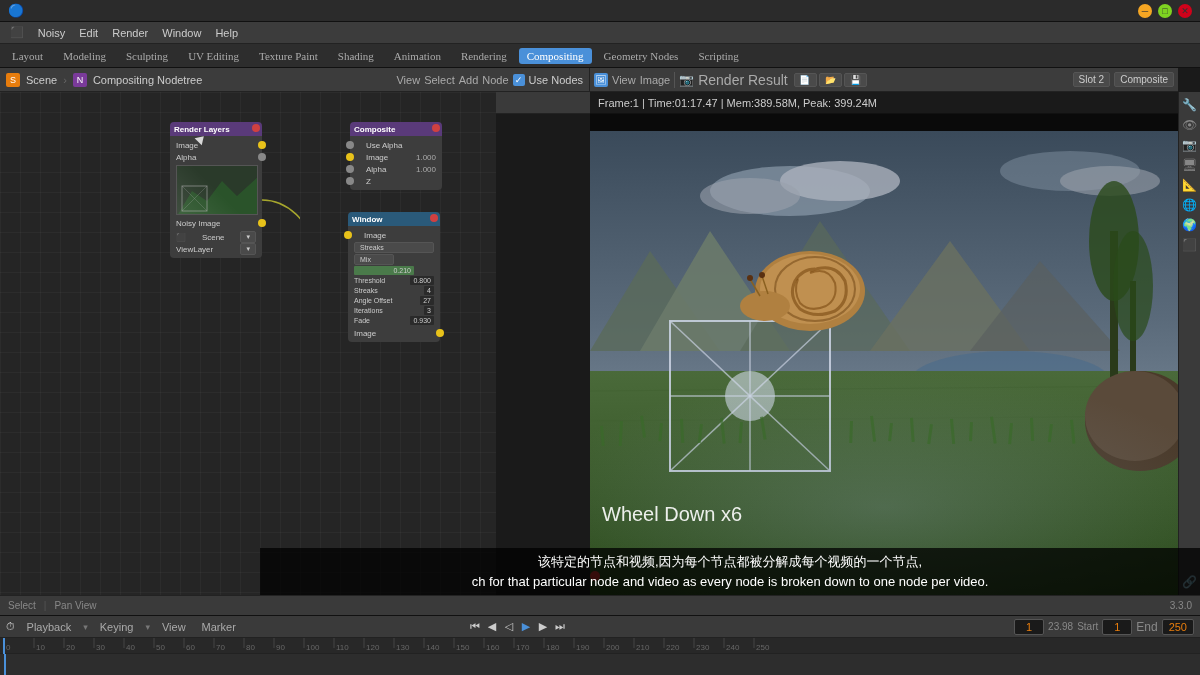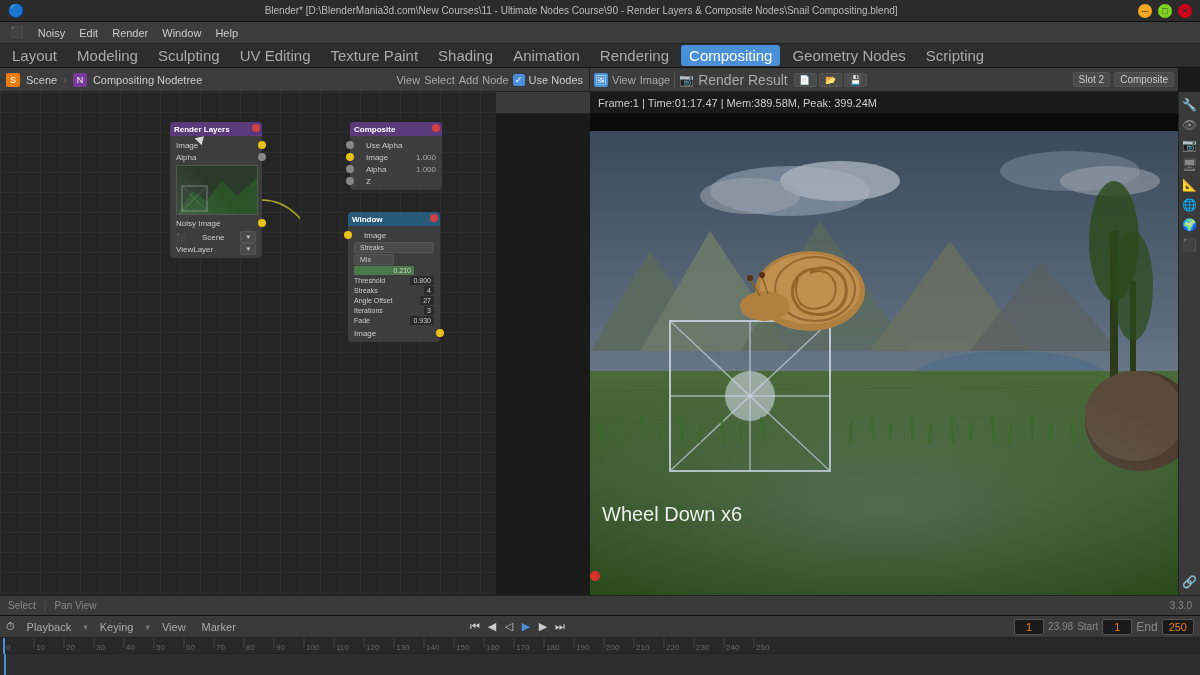--- a/index.html
+++ b/index.html
@@ -58,24 +58,25 @@
       height: 24px;
       background: #2d2d2d;
       display: flex;
       align-items: center;
       padding: 0 4px;
       gap: 4px;
       border-bottom: 1px solid #111;
     }
     .layout-tab {
       padding: 2px 8px;
-      font-size: 15px;
+      font-size: 11px;
       color: #aaa;
       cursor: pointer;
       border-radius: 3px;
+      font-family: Liberation Serif, serif;
     }
     .layout-tab.active {
       background: #4a90d9;
       color: #fff;
     }
 
     
     #workspace {
       position: absolute;
       top: 68px; 
@@ -414,21 +415,20 @@
       cursor: pointer;
     }
 
     .separator { width: 1px; height: 16px; background: #555; }
   </style>
 </head>
 <body>
 
 <div id="titlebar">
   <span style="font-size:13px;">🔵</span>
-  <span class="title" style="font-size:10px; overflow:hidden; white-space:nowrap; text-overflow:ellipsis;">Blender* [D:\BlenderMania3d.com\New Courses\11 - Ultimate Nodes Course\90 - Render Layers &amp; Composite Nodes\Snail Compositing.blend]</span>
   <div class="win-controls">
     <div class="win-btn minimize">─</div>
     <div class="win-btn maximize">□</div>
     <div class="win-btn close">✕</div>
   </div>
 </div>
 
 <div id="menubar">
   <div class="menu-item">⬛</div>
   <div class="menu-item">Noisy</div>
@@ -752,20 +752,24 @@
     <div class="sidebar-icon">⚙</div>
   </div>
 
   <div id="statusbar">
     <span>Select</span>
     <span style="color:#555;">|</span>
     <span>Pan View</span>
     <span style="margin-left:auto;">3.3.0</span>
   </div>
 
+  <div id="subtitle-bar" style="position:absolute; bottom:80px; left:260px; right:0; background:rgba(0,0,0,0.75); color:#fff; text-align:center; padding:4px 8px; font-size:13px; line-height:1.5;">
+    <div>该特定的节点和视频,因为每个节点都被分解成每个视频的一个节点,</div>
+    <div>ch for that particular node and video as every node is broken down to one node per video.</div>
+  </div>
 
   <div id="timeline">
 
     <div id="timeline-header">
       <div style="display:flex; align-items:center; gap:2px;">
         <div style="font-size:11px;">⏱</div>
       </div>
       <div class="timeline-control">Playback</div>
       <div style="font-size:9px; color:#777;">▾</div>
       <div class="timeline-control">Keying</div>

